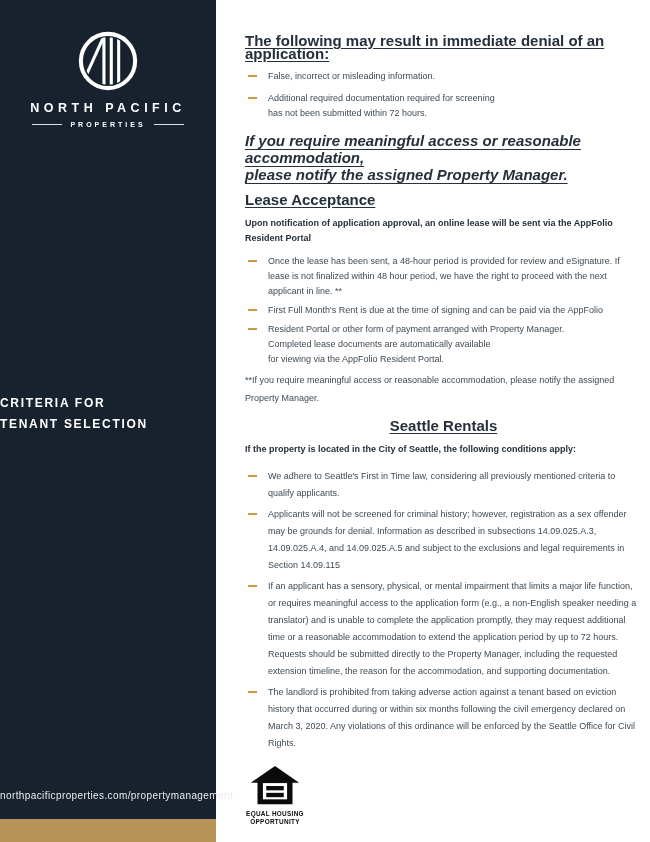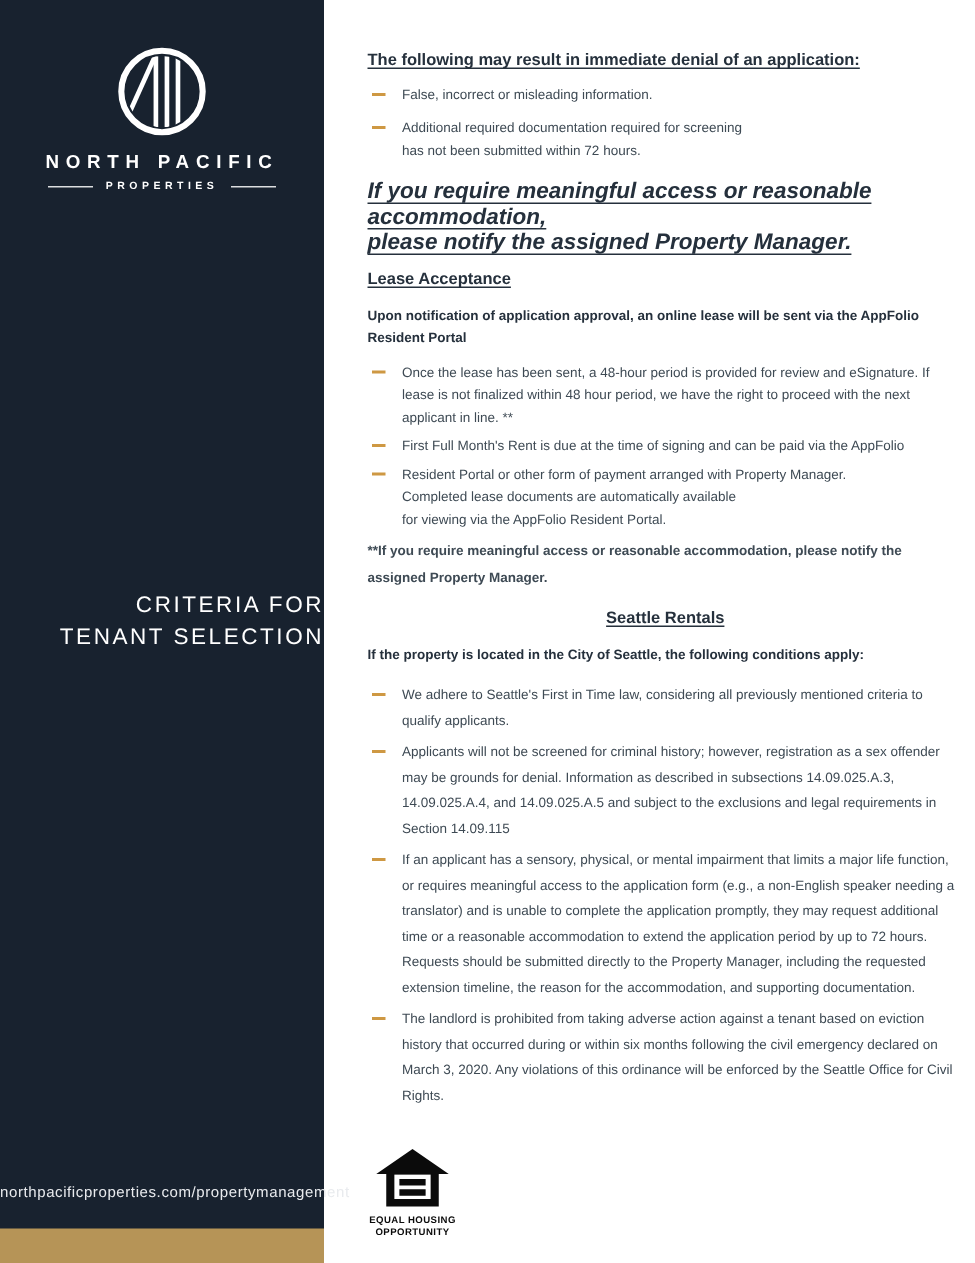--- a/index.html
+++ b/index.html
@@ -12,41 +12,41 @@
   .page{position:relative;width:650px;height:842px;background:var(--white);overflow:hidden;}
 
   
   .sidebar{position:absolute;left:0;top:0;width:216px;height:842px;background:var(--navy);}
   .brand{position:absolute;top:30px;left:0;width:100%;text-align:center;}
   .brand svg{display:block;margin:0 auto;}
   .brand-name{margin-top:9px;color:var(--white);font-size:12.5px;font-weight:bold;letter-spacing:4.5px;white-space:nowrap;}
   .brand-sub-row{margin-top:6px;display:flex;align-items:center;justify-content:center;gap:8px;}
   .brand-sub-row .rule{display:inline-block;width:30px;height:1px;background:rgba(255,255,255,.85);}
   .brand-sub{color:var(--white);font-size:7px;font-weight:bold;letter-spacing:3px;white-space:nowrap;}
-  .side-title{position:absolute;top:393px;left:0;width:100%;text-align:right;color:var(--white);
-    font-weight:normal;font-size:15px;letter-spacing:1.7px;line-height:21px;}
+  .side-title{position:absolute;top:393px;left:0;width:100%;text-align:left;color:var(--white);
+    font-weight:bold;font-size:12px;letter-spacing:1.7px;line-height:21px;}
   .side-footer{position:absolute;bottom:41px;left:0;width:100%;text-align:center;color:#e9ebee;
     font-size:10px;letter-spacing:.4px;}
   .gold-bar{position:absolute;bottom:0;left:0;width:100%;height:23px;background:var(--gold);}
 
   
   .content{position:absolute;left:245px;top:34px;width:397px;color:var(--body);font-size:9px;line-height:15px;}
-  .h2{font-size:11px;line-height:13px;color:var(--headline);font-weight:bold;
+  .h2{font-size:15px;line-height:13px;color:var(--headline);font-weight:bold;
       text-decoration:underline;text-underline-offset:2px;}
   .pre{white-space:pre-line;}
   .notice{margin-top:6px;padding-top:4px;font-size:15px;line-height:17px;font-weight:bold;font-style:italic;
       color:var(--headline);text-decoration:underline;text-underline-offset:2.5px;}
   .intro{margin-top:7px;padding-top:3px;font-weight:bold;color:var(--headline);line-height:15px;}
   .list{list-style:none;margin-top:6px;padding-top:3px;}
   .li{display:flex;margin-bottom:7px;}
   .li .dash{flex:0 0 auto;width:9px;height:2.2px;background:var(--dash);margin:6px 11px 0 3px;}
   .li .t{flex:1 1 auto;}
   .lease-list{margin-top:5px;}
   .lease-list .li{margin-bottom:4px;}
-  .footnote{margin-top:0;line-height:18px;font-weight:bold;}
+  .footnote{margin-top:0;line-height:18px;}
   .h2-lease{margin-top:10px;}
   .h2-seattle{margin-top:8px;padding-top:4px;text-align:center;}
   .seattle-list{margin-top:8px;}
   .seattle-list .li{margin-bottom:4px;line-height:17px;}
   .seattle-list .li .dash{margin-top:7px;}
 
   
   .eho{position:absolute;left:246px;top:764px;width:58px;text-align:center;}
   .eho svg{display:block;margin:0 auto;}
   .eho-text{margin-top:2px;color:var(--ink);font-weight:bold;font-size:6.4px;line-height:7.5px;letter-spacing:.3px;white-space:nowrap;}

